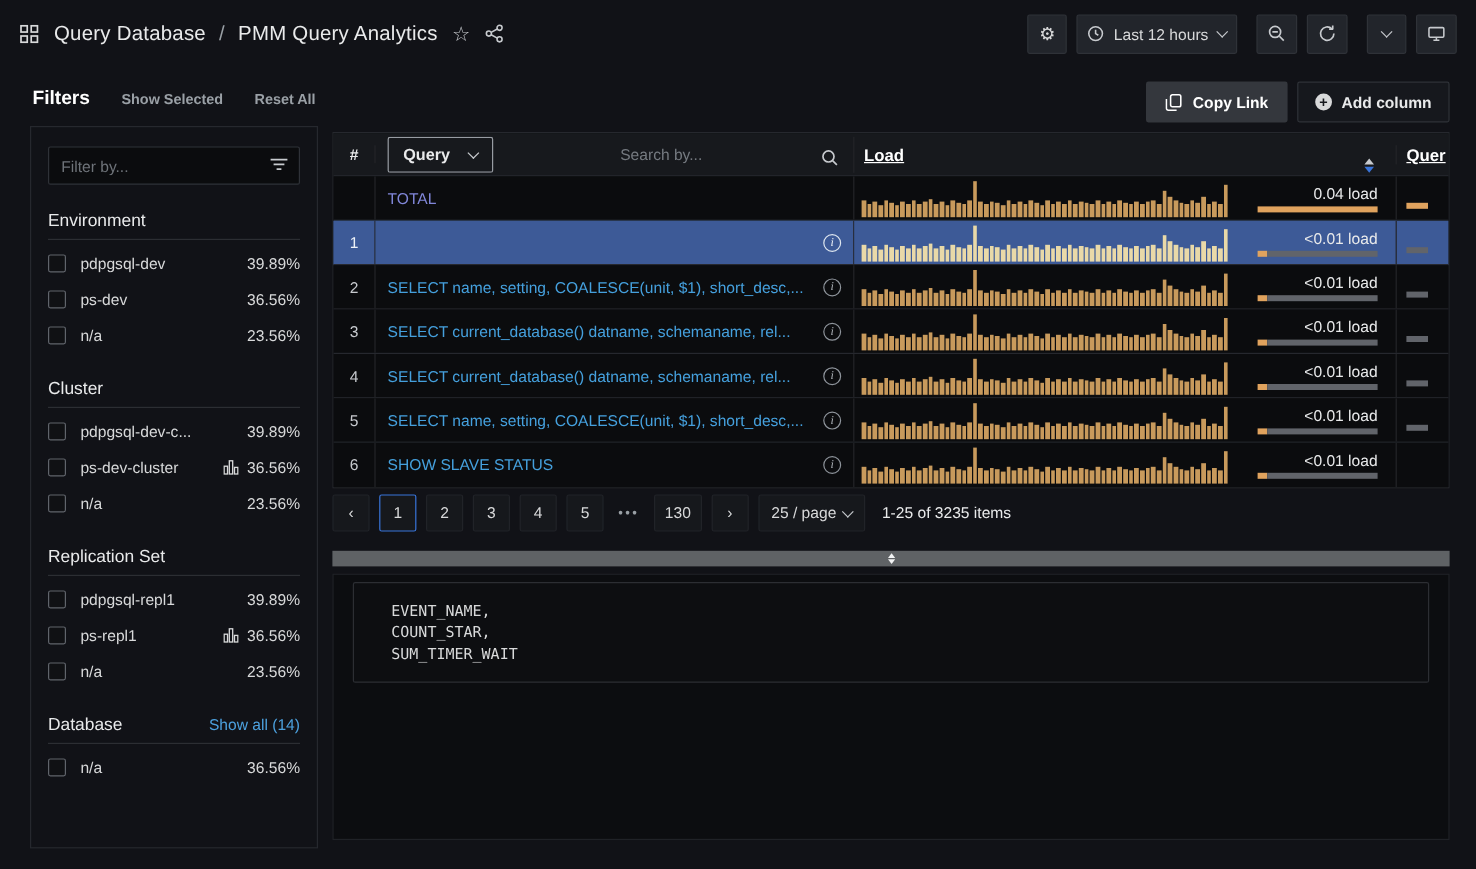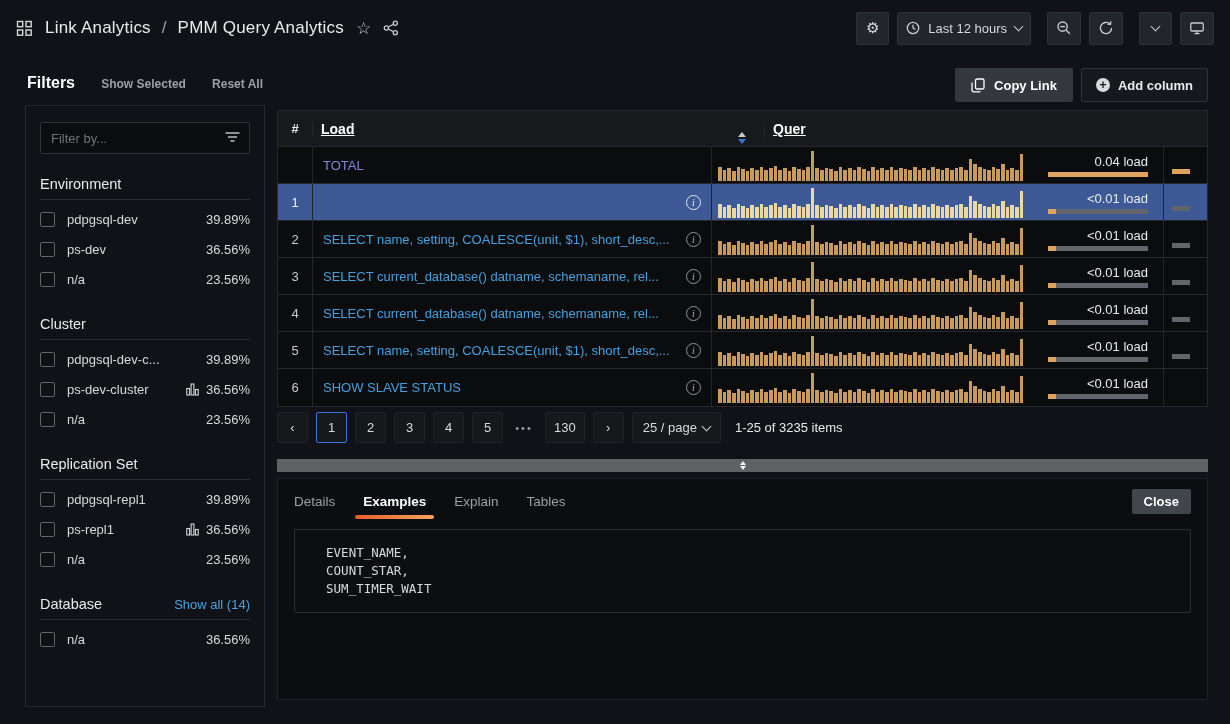--- a/index.html
+++ b/index.html
@@ -141,21 +141,21 @@
         <svg width="17" height="17" viewBox="0 0 17 17">
             <g fill="none" stroke="#d8d9da" stroke-width="1.4">
           <rect x="1.5" y="1.5" width="5.2" height="5.2"></rect>
               <rect x="10" y="1.5" width="5.2" height="5.2"></rect>
           <rect x="1.5" y="10" width="5.2" height="5.2"></rect>
               <rect x="10" y="10" width="5.2" height="5.2"></rect>
             </g>
           </svg>
       </span>
       <span class="crumb">
-        <span>Link Analytics</span>
+        <span>Query Database</span>
         <span class="sep">/</span>
         <span>PMM Query Analytics</span>
       </span>
       <span class="hdr-ic" style="font-size:17px;">☆</span>
       <span class="hdr-ic">
         <svg width="16" height="16" viewBox="0 0 16 16">
             <g stroke="#c7cace" stroke-width="1.3" fill="none">
           <circle cx="12.3" cy="3.2" r="2.1"></circle>
               <circle cx="3.4" cy="8" r="2.1"></circle>
               <circle cx="12.3" cy="12.8" r="2.1"></circle>
@@ -335,20 +335,33 @@
       </button>
       <button class="btn-addcol">
         <span class="plus-circle">+</span>
         <span>Add column</span>
       </button>
     </div>
 
     <div class="qan-table">
       <div class="t-head">
         <div class="col-num" style="font-weight:700;color:#e9eaeb;">#</div>
+        <div class="col-query">
+          <button class="query-dd">
+            <span>Query</span>
+            <span class="chev"></span>
+          </button>
+          <input class="search-input" placeholder="Search by..." style="">
+          <span style="position:absolute;right:12px;top:10px;">
+            <svg width="15" height="15" viewBox="0 0 15 15">
+                <circle cx="6.4" cy="6.4" r="4.6" fill="none" stroke="#c7cace" stroke-width="1.4"></circle>
+            <line x1="9.8" y1="9.8" x2="13.4" y2="13.4" stroke="#c7cace" stroke-width="1.4"></line>
+              </svg>
+          </span>
+        </div>
         <div class="col-load" style="padding-left:8px;">
           <span class="h-col">Load</span>
           <span class="sort-icon">
             <span class="tri-up"></span>
               <span class="tri-down"></span>
           </span>
         </div>
         <div class="col-quer" style="display:flex;align-items:center;padding-left:8px;">
           <span class="h-col">Quer</span>
         </div>
@@ -979,27 +992,20 @@
       </div>
 
     <div class="splitter">
       <span class="split-arrows">
         <span class="sa-up"></span>
           <span class="sa-down"></span>
       </span>
     </div>
 
     <div class="details-panel">
-      <div class="tabs-row" id="tabs-row">
-        <span class="tab">Details</span>
-          <span class="tab tab-active">Examples</span>
-          <span class="tab">Explain</span>
-          <span class="tab">Tables</span>
-          <button class="btn-close" id="close-btn">Close</button>
-      </div>
       <div class="code-block" id="code-block">
           <div class="code-line">  EVENT_NAME,</div>
           <div class="code-line">  COUNT_STAR,</div>
           <div class="code-line">  SUM_TIMER_WAIT</div>
         </div>
     </div>
   </main>
 </div>
 
 </body></html>

